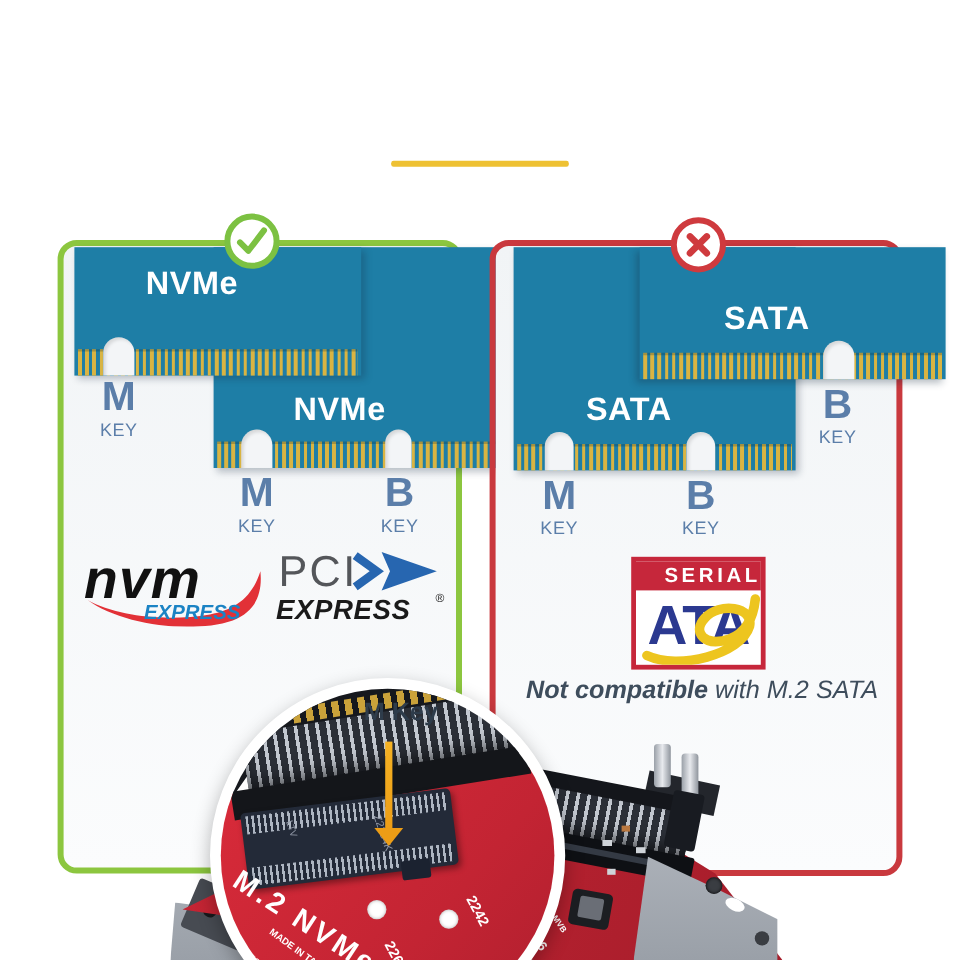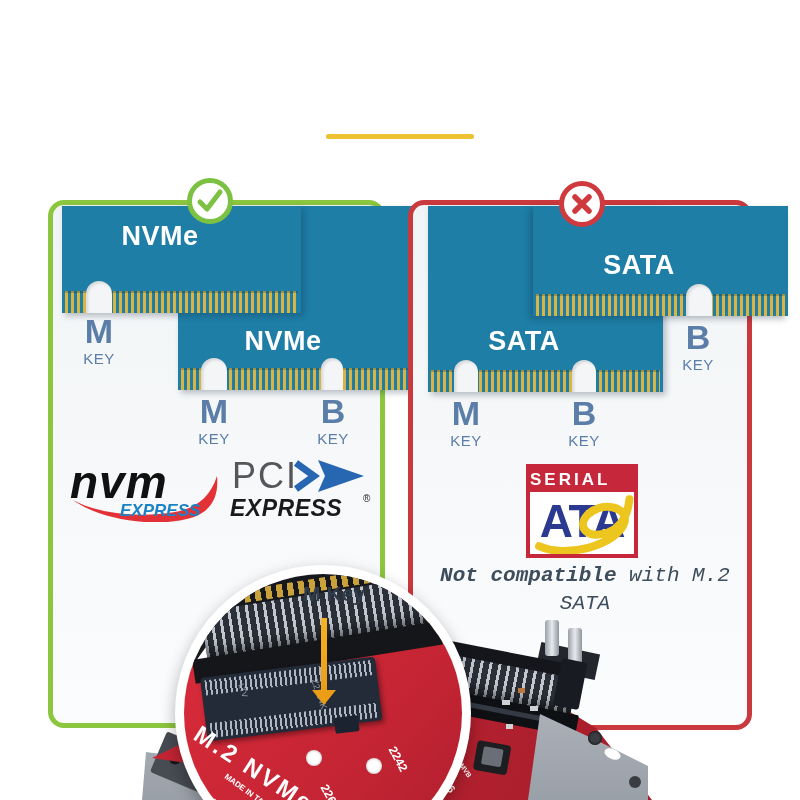--- a/index.html
+++ b/index.html
@@ -23,21 +23,21 @@
         background:repeating-linear-gradient(90deg,#d9b442 0 3px,rgba(0,0,0,0) 3px 6px);
         border-top:2px solid rgba(0,40,60,.25);}
   .notch{position:absolute;bottom:0;width:26px;height:32px;background:#f3f5f7;
          border-radius:13px 13px 0 0;box-shadow:inset 2px 2px 3px rgba(0,0,0,.12);}
   .key{width:60px;text-align:center;color:#5b7ea9;}
   .key .letter{font-size:34px;font-weight:bold;line-height:34px;}
   .key .sub{font-size:15px;font-weight:normal;letter-spacing:.5px;margin-top:2px;}
   
   .sata-logo{width:104px;height:86px;border:4px solid #c6273b;background:#fff;}
   .sata-top{height:24px;background:#c6273b;color:#fff;font-weight:bold;font-size:17px;
-            letter-spacing:3px;text-align:left;line-height:24px;}
+            letter-spacing:3px;text-align:right;line-height:24px;}
   .sata-main{color:#2b3990;font-weight:bold;font-size:46px;letter-spacing:-1px;
              text-align:center;line-height:58px;}
   .note{font-style:italic;font-size:21px;color:#3e4d5c;text-align:center;line-height:28px;}
   
   .clip800{left:0;top:0;width:800px;height:800px;}
   .metal{background:linear-gradient(180deg,#f4f6f8,#c8ccd3 70%,#9aa0a8);}
   .rot{transform-origin:0 0;}
   .silk{color:#fff;font-weight:bold;white-space:nowrap;}
   
   .lens{left:175px;top:565px;width:278px;height:278px;border:9px solid #fff;border-radius:50%;
@@ -138,21 +138,21 @@
   </svg>
 
   <div class="abs sata-logo" style="left:526px;top:464px;">
     <div class="sata-top">SERIAL</div>
     <div class="sata-main">ATA</div>
     <svg class="abs" style="left:0;top:20px;" width="104" height="66" viewBox="0 0 104 66">
       <path d="M6 52 C30 68 84 62 94 40 C100 24 72 16 58 28 C46 38 54 52 76 48 C90 45 98 34 102 18" stroke="#edc51f" stroke-width="8" fill="none" stroke-linecap="round" transform="rotate(-8 52 33)"></path>
     </svg>
   </div>
 
-  <div class="abs note" style="left:420px;top:562px;width:330px;font-family:Liberation Mono, monospace;">
+  <div class="abs note" style="left:420px;top:562px;width:330px;">
     <div><b>Not compatible</b><span> with M.2 SATA</span></div>
   </div>
 
   <div class="abs clip800 metal" style="clip-path:polygon(146px 752px,452px 794px,452px 800px,142px 800px);"></div>
 
   <div class="abs" style="left:156px;top:742px;width:64px;height:44px;background:#474b52;border-radius:3px;transform:rotate(23deg);">
     <div class="abs" style="left:12px;top:16px;width:12px;height:12px;border-radius:50%;background:#17181b;"></div>
     <div class="abs" style="left:38px;top:22px;width:11px;height:11px;border-radius:50%;background:#17181b;"></div>
   </div>
 

